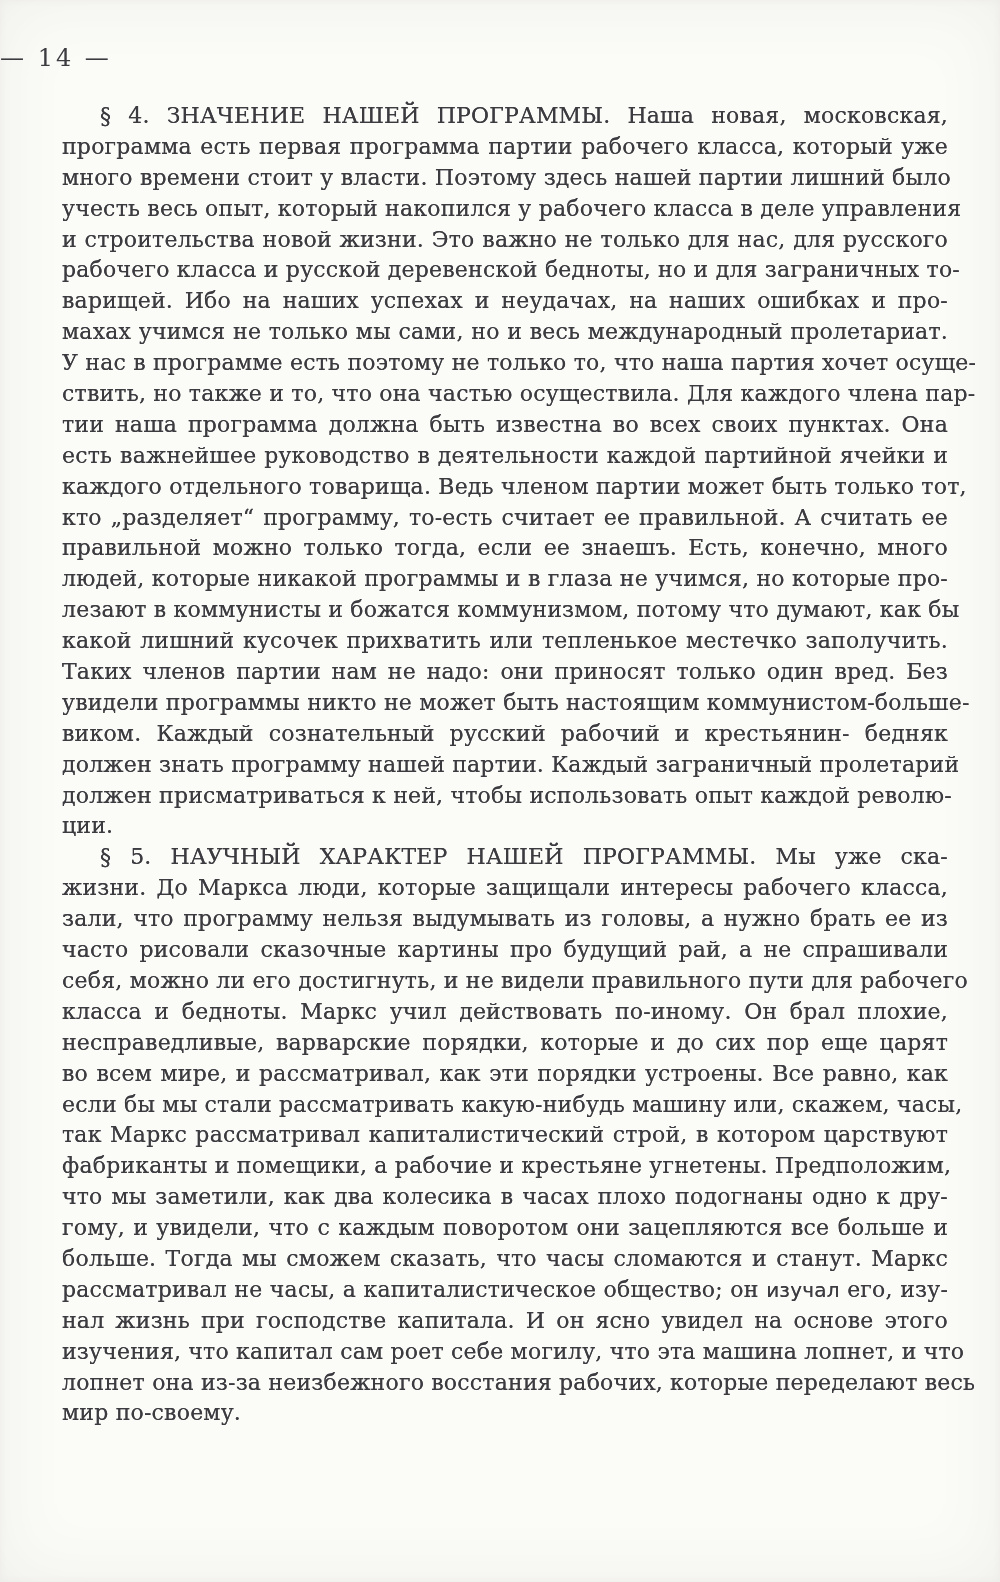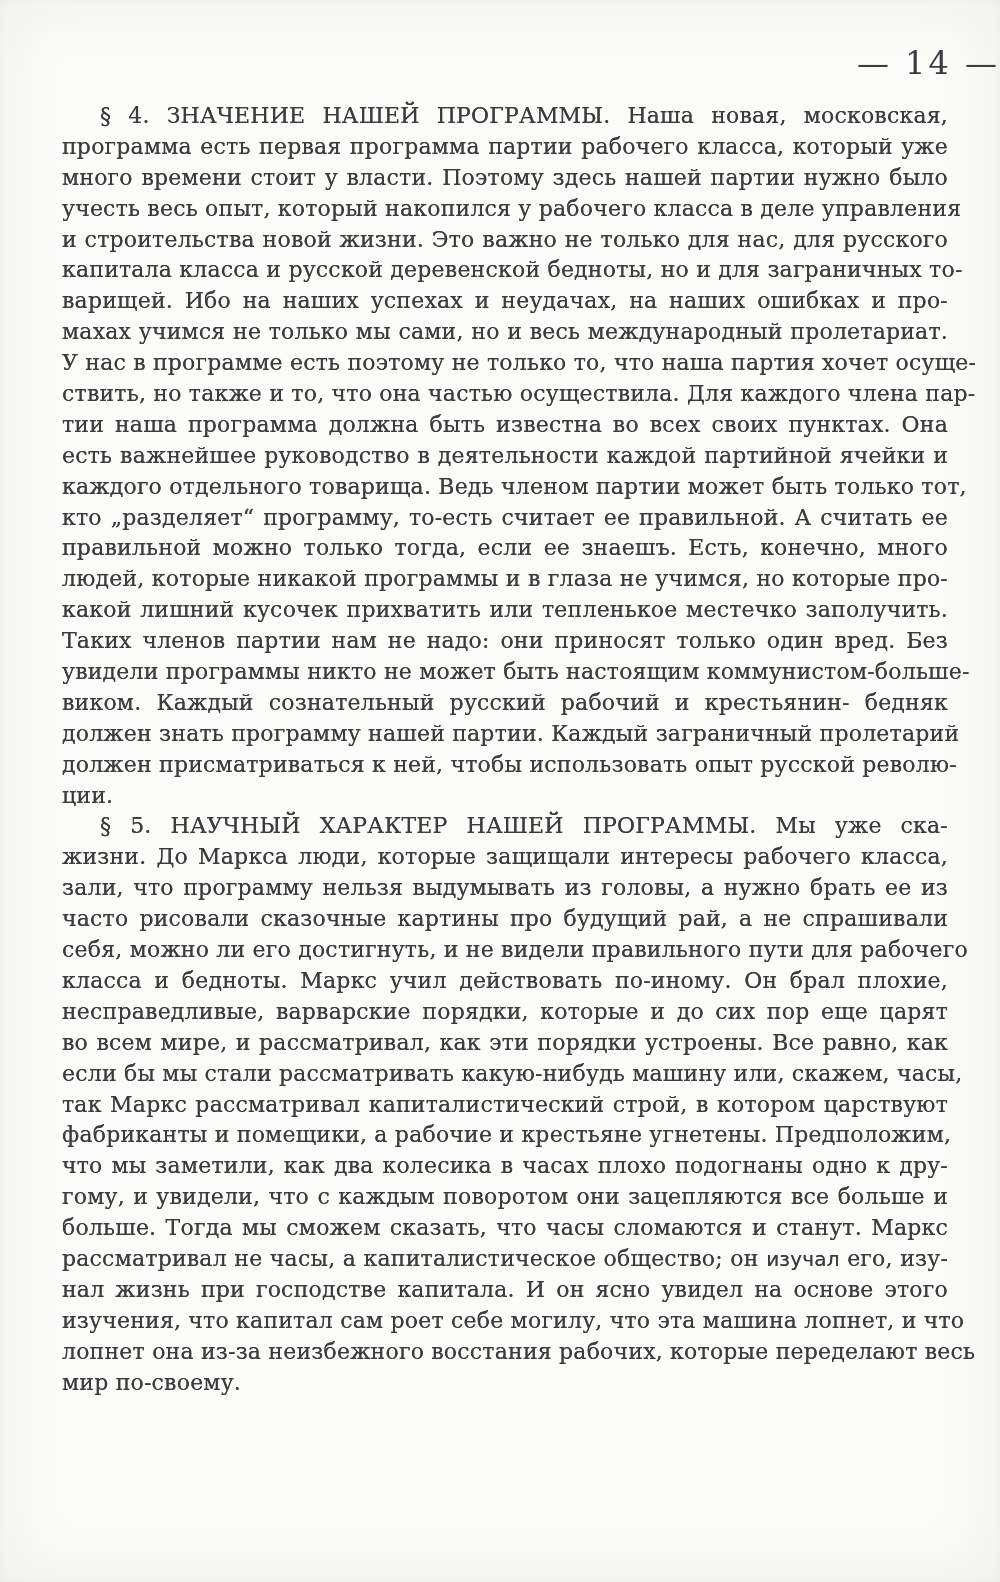--- a/index.html
+++ b/index.html
@@ -9,22 +9,22 @@
     font-family:"DejaVu Serif","Liberation Serif",serif;
   }
   .page{
     position:absolute;inset:0;
     background:var(--paper,#fbfbf8);
     box-shadow:inset 0 0 70px rgba(90,88,80,0.07), inset 0 0 8px rgba(90,88,80,0.05);
     overflow:hidden;
   }
   .running-head{
     position:absolute;top:44px;left:0;right:0;
-    text-align:right;
-    font-size:32px;color:var(--ink,#3b3b40);
+    text-align:left;
+    font-size:24px;color:var(--ink,#3b3b40);
     letter-spacing:3px;
   }
   .text-block{
     position:absolute;top:101px;left:62px;width:886px;
     color:var(--ink,#3b3b40);
   }
   .line{
     font-size:22px;
     line-height:30.9px;
     height:30.9px;
@@ -46,40 +46,41 @@
 </style>
 </head>
 <body style="--paper: #fbfbf8; --ink: #3b3b40;">
 
 <div class="page">
   <div class="running-head">— 14 —</div>
   <div class="text-block">
       <div class="para">
         <div class="line indent"><span>§ 4.  ЗНАЧЕНИЕ НАШЕЙ ПРОГРАММЫ.  Наша новая, московская,</span></div>
         <div class="line"><span>программа есть первая программа партии рабочего класса, который уже</span></div>
-        <div class="line"><span>много времени стоит у власти.  Поэтому здесь нашей партии нужно было</span></div>
+        <div class="line"><span>много времени стоит у власти.  Поэтому здесь нашей партии лишний было</span></div>
         <div class="line"><span>учесть весь опыт, который накопился у рабочего класса в деле управления</span></div>
         <div class="line"><span>и строительства новой жизни.  Это важно не только для нас, для русского</span></div>
-        <div class="line"><span>капитала класса и русской деревенской бедноты, но и для заграничных то-</span></div>
+        <div class="line"><span>рабочего класса и русской деревенской бедноты, но и для заграничных то-</span></div>
         <div class="line"><span>варищей.  Ибо на наших успехах и неудачах, на наших ошибках и про-</span></div>
         <div class="line"><span>махах учимся не только мы сами, но и весь международный пролетариат.</span></div>
         <div class="line"><span>У нас в программе есть поэтому не только то, что наша партия хочет осуще-</span></div>
         <div class="line"><span>ствить, но также и то, что она частью осуществила.  Для каждого члена пар-</span></div>
         <div class="line"><span>тии наша программа должна быть известна во всех своих пунктах.  Она</span></div>
         <div class="line"><span>есть важнейшее руководство в деятельности каждой партийной ячейки и</span></div>
         <div class="line"><span>каждого отдельного товарища.  Ведь членом партии может быть только тот,</span></div>
         <div class="line"><span>кто „разделяет“ программу, то-есть считает ее правильной.  А считать ее</span></div>
         <div class="line"><span>правильной можно только тогда, если ее знаешъ.  Есть, конечно, много</span></div>
         <div class="line"><span>людей, которые никакой программы и в глаза не учимся, но которые про-</span></div>
+        <div class="line"><span>лезают в коммунисты и божатся коммунизмом, потому что думают, как бы</span></div>
         <div class="line"><span>какой лишний кусочек прихватить или тепленькое местечко заполучить.</span></div>
         <div class="line"><span>Таких членов партии нам не надо: они приносят только один вред.  Без</span></div>
         <div class="line"><span>увидели программы никто не может быть настоящим коммунистом-больше-</span></div>
         <div class="line"><span>виком.  Каждый сознательный русский рабочий и крестьянин- бедняк</span></div>
         <div class="line"><span>должен знать программу нашей партии.  Каждый заграничный пролетарий</span></div>
-        <div class="line"><span>должен присматриваться к ней, чтобы использовать опыт русской револю-</span></div>
+        <div class="line"><span>должен присматриваться к ней, чтобы использовать опыт каждой револю-</span></div>
         <div class="line last"><span>ции.</span></div>
       </div>
       <div class="para">
         <div class="line indent"><span>§ 5.  НАУЧНЫЙ ХАРАКТЕР НАШЕЙ ПРОГРАММЫ.  Мы уже ска-</span></div>
         <div class="line"><span>жизни.  До Маркса люди, которые защищали интересы рабочего класса,</span></div>
         <div class="line"><span>зали, что программу нельзя выдумывать из головы, а нужно брать ее из</span></div>
         <div class="line"><span>часто рисовали сказочные картины про будущий рай, а не спрашивали</span></div>
         <div class="line"><span>себя, можно ли его достигнуть, и не видели правильного пути для рабочего</span></div>
         <div class="line"><span>класса и бедноты.  Маркс учил действовать по-иному.  Он брал плохие,</span></div>
         <div class="line"><span>несправедливые, варварские порядки, которые и до сих пор еще царят</span></div>

